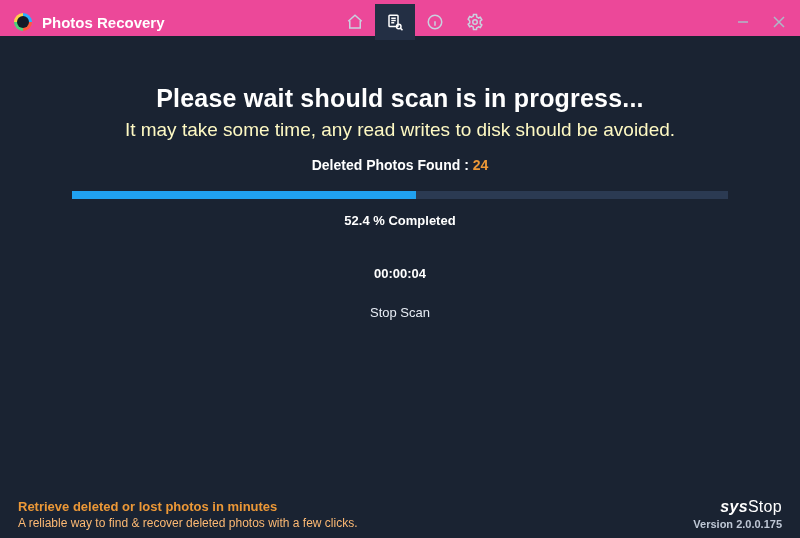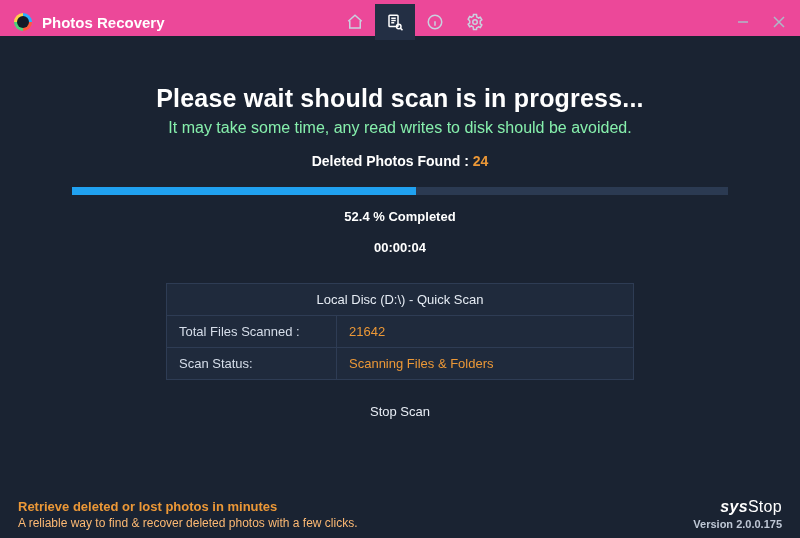--- a/index.html
+++ b/index.html
@@ -40,34 +40,34 @@
   }
   .tb-btn.active { background: #232f44; color: #fff; }
   .tb-btn svg { width: 18px; height: 18px; }
   .win-controls { display: flex; gap: 14px; margin-left: auto; color: #aeb8c8; }
   .win-btn { width: 22px; height: 22px; display: flex; align-items: center; justify-content: center; cursor: pointer; font-size: 16px; }
   .main {
     padding: 48px 36px 0 36px;
     text-align: center;
   }
   .heading { font-size: 25px; font-weight: 700; letter-spacing: .2px; }
-  .sub { font-size: 16px; color: #86efac; margin-top: 6px; }
+  .sub { font-size: 19px; color: #fef9c3; margin-top: 6px; }
   .found { margin-top: 16px; font-size: 14px; font-weight: 600; }
   .found .num { color: #ec9837; }
   .progress-wrap {
     margin: 18px 36px 0 36px;
     height: 8px;
     background: #2b3a52;
   }
   .progress-bar {
     height: 100%;
     background: #20a1f0;
   }
   .pct { margin-top: 14px; font-size: 13px; font-weight: 600; }
-  .time { margin-top: 16px; font-size: 13px; font-weight: 600; }
+  .time { margin-top: 38px; font-size: 13px; font-weight: 600; }
   .panel {
     margin: 28px auto 0 auto;
     width: 468px;
     border: 1px solid #2e3c54;
     background: #1f2a3c;
     font-size: 13px;
   }
   .panel-header {
     padding: 8px 0;
     text-align: center;
@@ -180,31 +180,20 @@
   <div class="found">
     <span>Deleted Photos Found : </span><span class="num">24</span>
   </div>
 
   <div class="progress-wrap">
     <div class="progress-bar" id="bar" style="width: 52.4%;"></div>
   </div>
   <div class="pct">52.4 % Completed</div>
   <div class="time">00:00:04</div>
 
-  <div class="panel">
-    <div class="panel-header">Local Disc (D:\) - Quick Scan</div>
-    <div class="panel-row">
-      <div class="panel-label">Total Files Scanned :</div>
-      <div class="panel-value">21642</div>
-    </div>
-    <div class="panel-row">
-      <div class="panel-label">Scan Status:</div>
-      <div class="panel-value">Scanning Files &amp; Folders</div>
-    </div>
-  </div>
 
   <div class="stop">Stop Scan</div>
 </div>
 
 <div class="footer">
   <div class="footer-left">
     <div class="t1">Retrieve deleted or lost photos in minutes</div>
     <div class="t2">A reliable way to find &amp; recover deleted photos with a few clicks.</div>
   </div>
   <div class="footer-right">

